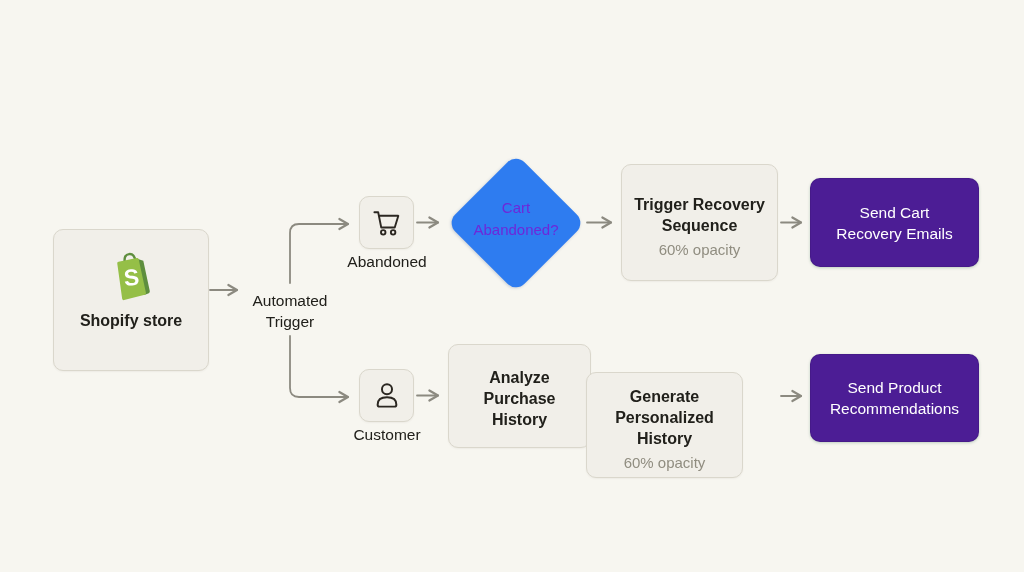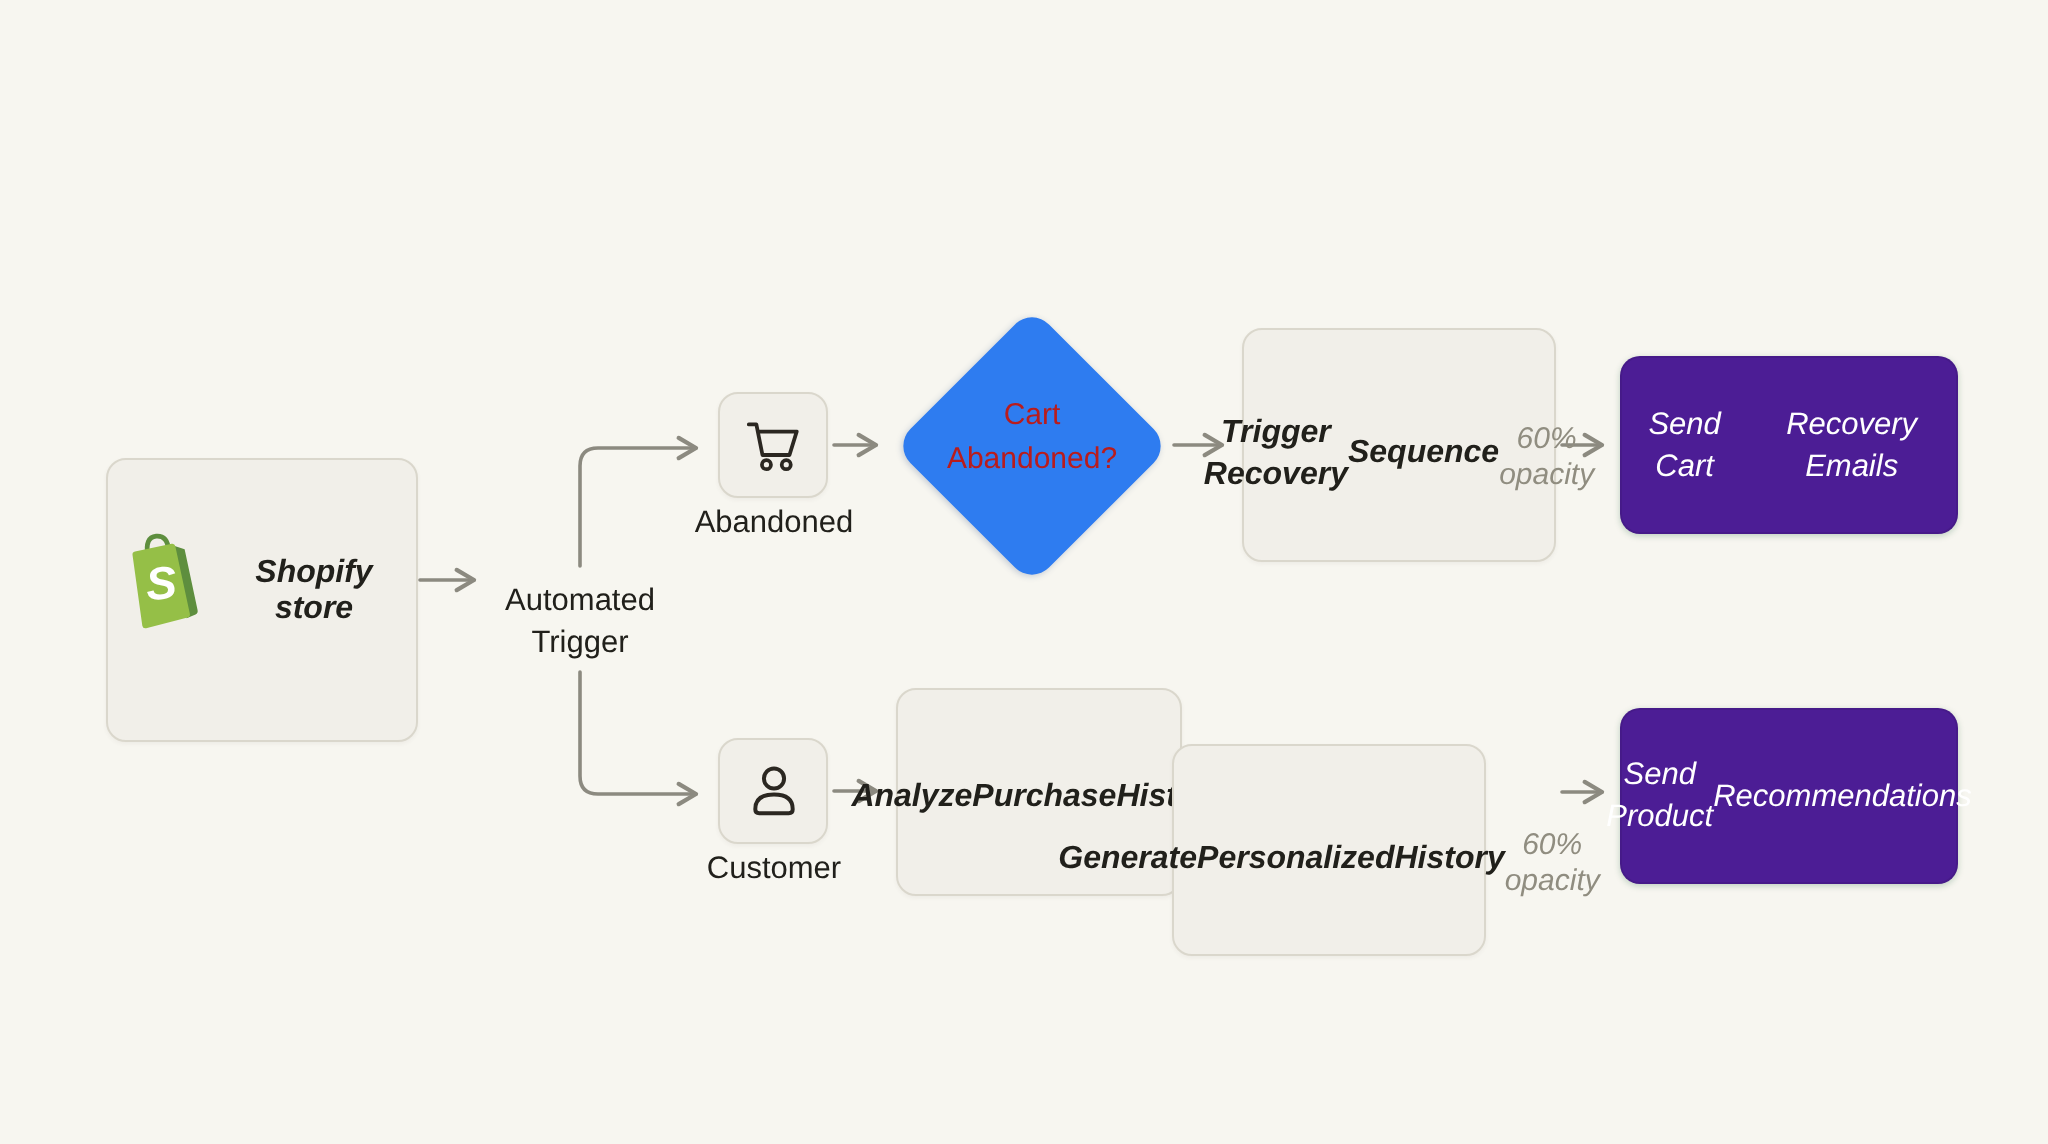--- a/index.html
+++ b/index.html
@@ -12,24 +12,23 @@
   }
   .canvas{position:relative;width:1024px;height:572px;background:#f7f6f0;}
   svg.connectors{position:absolute;left:0;top:0;width:1024px;height:572px;pointer-events:none;}
 
   .node{
     position:absolute;
     background:#f1efe9;
     border:1px solid #dad7cc;
     border-radius:10px;
     box-sizing:border-box;
-    display:flex;flex-direction:row;align-items:center;justify-content:center;
+    display:flex;flex-direction:column;align-items:center;justify-content:center;
     text-align:center;
     box-shadow:0 1px 2px rgba(80,75,60,0.06);
-    font-style:italic;
   }
 
   
   .node.shopify{left:53px;top:229px;width:156px;height:142px;padding-bottom:20px;}
   .node.shopify .node-label{font-size:16px;font-weight:600;margin-top:11px;}
 
   
   .node.icon-node{width:55px;height:53px;border-radius:10px;}
   .node.cart-node{left:359px;top:196px;}
   .node.person-node{left:359px;top:369px;}
@@ -44,21 +43,21 @@
 
   
   .diamond{
     position:absolute;left:467px;top:174px;width:98px;height:98px;
     background:#2e7cf0;border-radius:12px;
     transform:rotate(45deg);
     box-shadow:0 1px 3px rgba(40,70,130,0.25);
   }
   .diamond-text{
     position:absolute;left:451px;top:197px;width:130px;
-    text-align:center;color:#b91c1c;
+    text-align:center;color:#6d28d9;
     font-size:15px;line-height:22px;font-weight:500;
   }
 
   
   .node.process{padding-top:8px;}
   .node.trigger-recovery{left:621px;top:164px;width:157px;height:117px;}
   .node.generate-offers{left:586px;top:337px;width:157px;height:106px;margin-top:35px;}
   .node.analyze-purchase{left:448px;top:344px;width:143px;height:104px;padding-top:4px;}
   .process .title-line{font-size:16px;font-weight:600;line-height:21px;}
   .process .note{font-size:15px;font-weight:400;color:#908d80;margin-top:5px;line-height:18px;}

